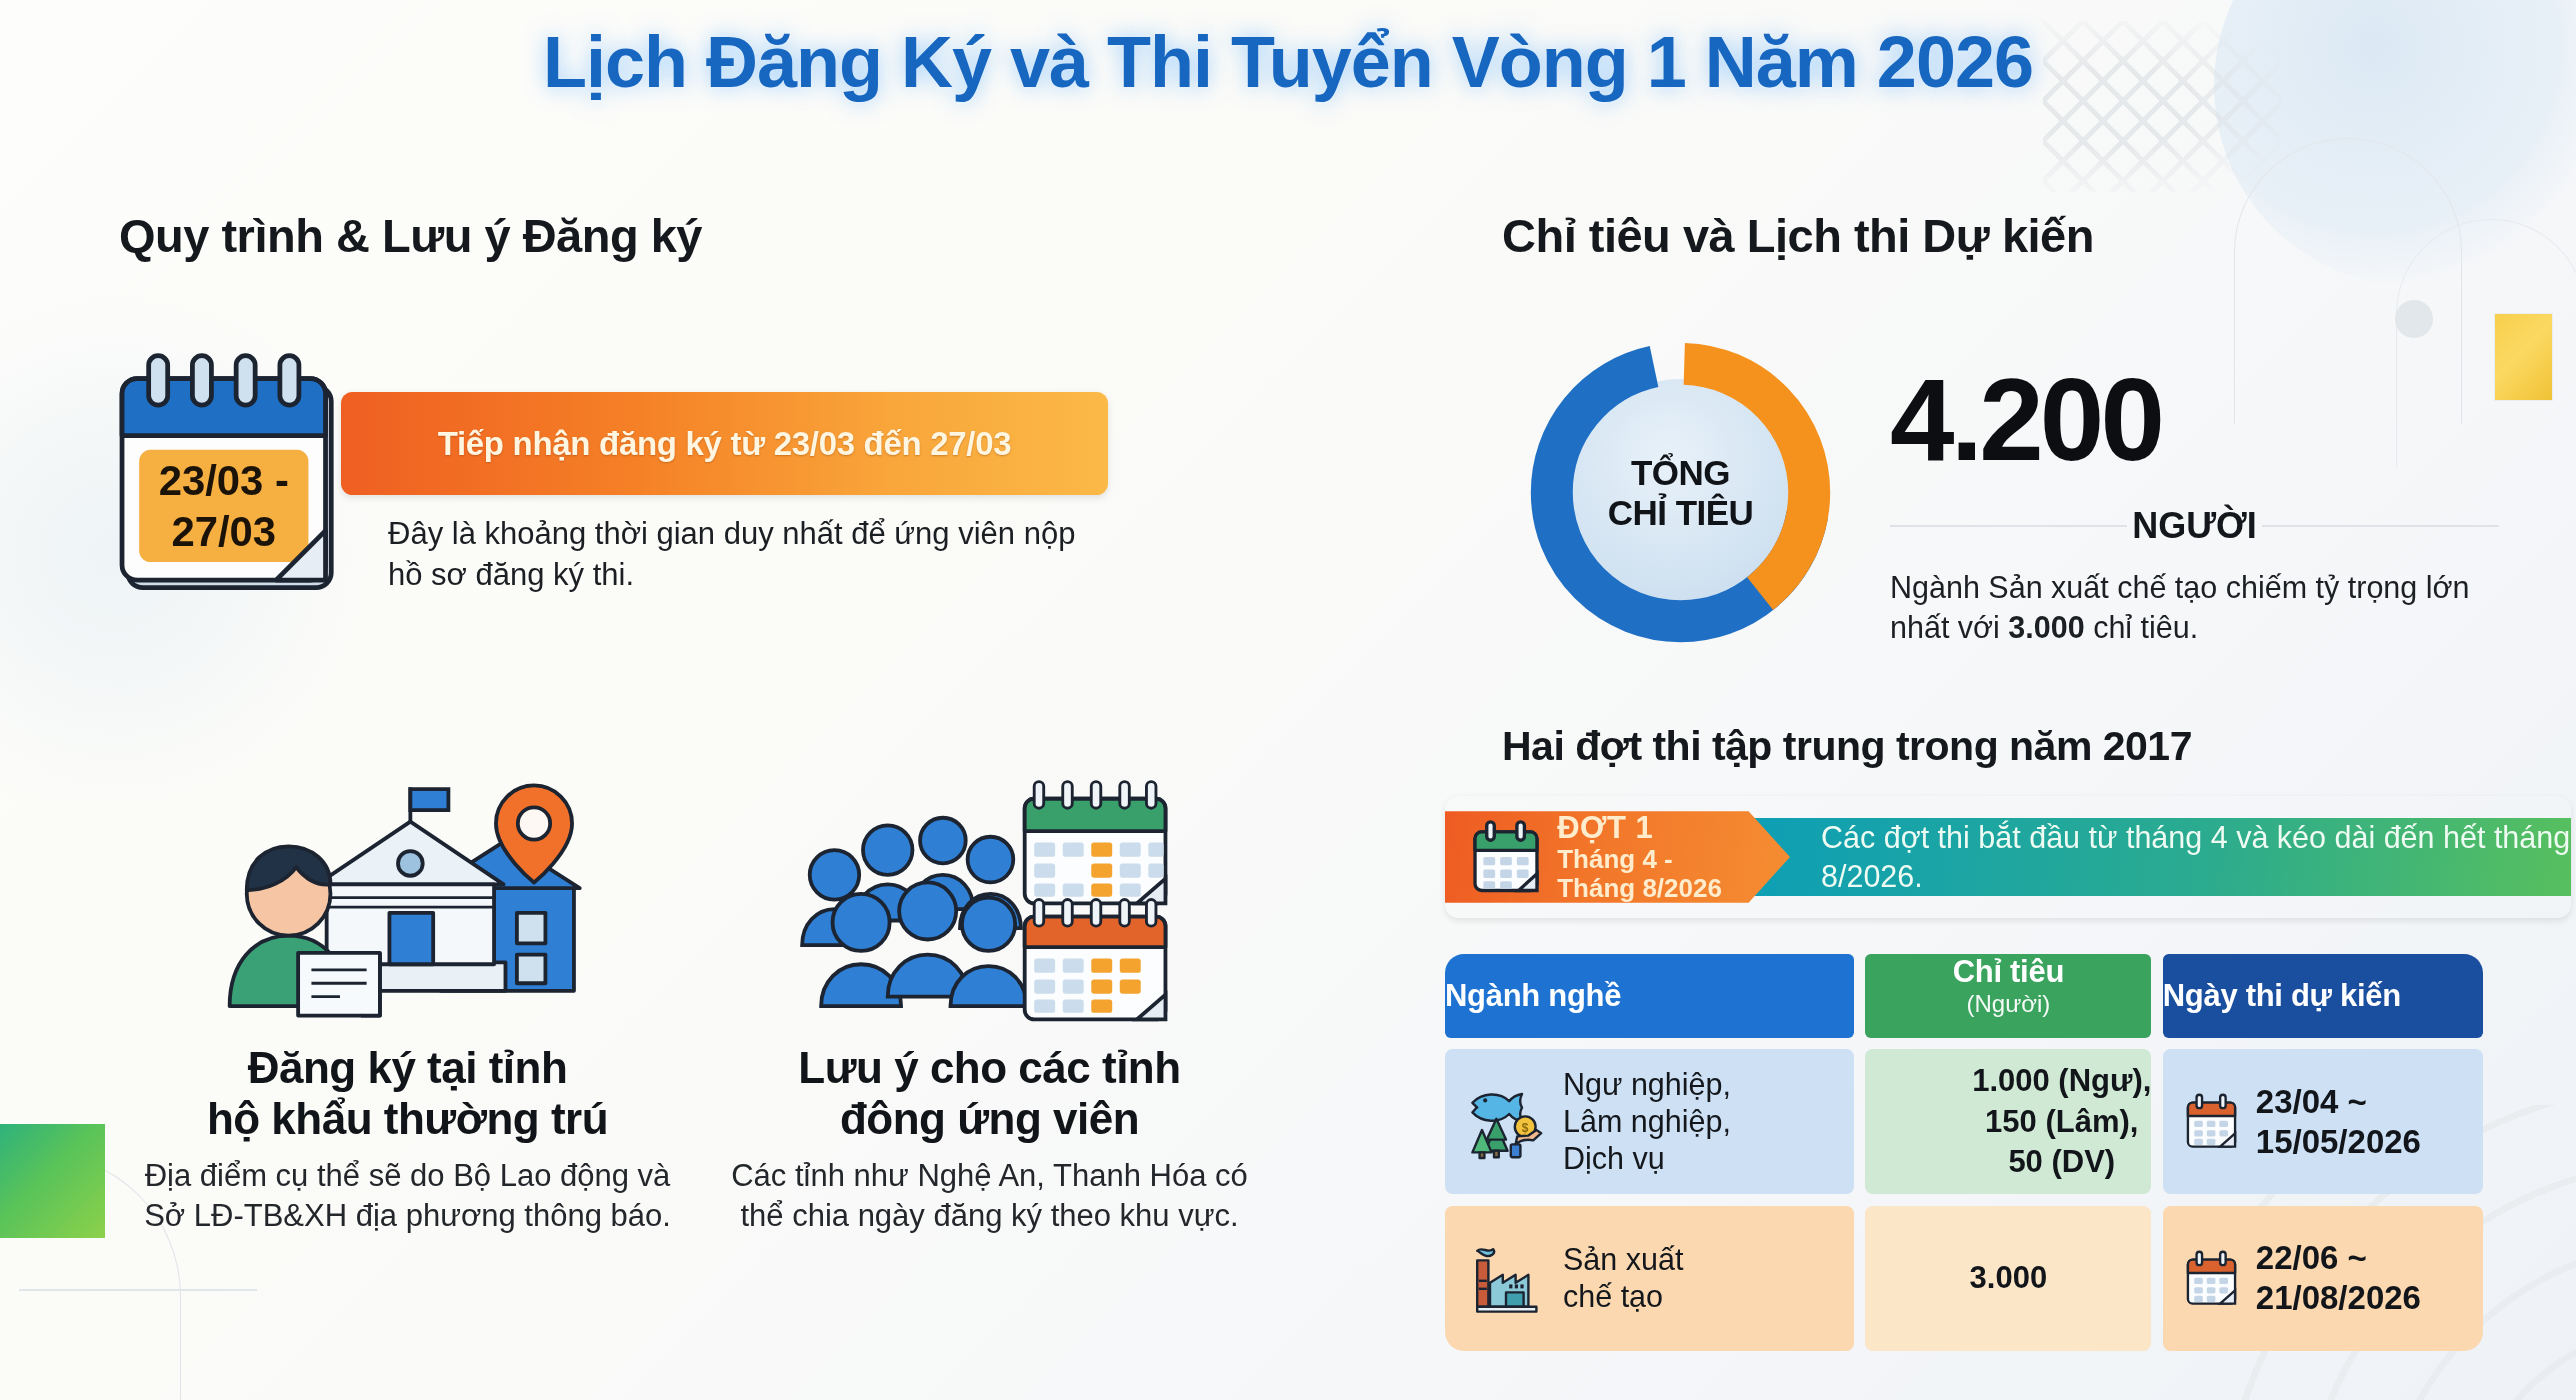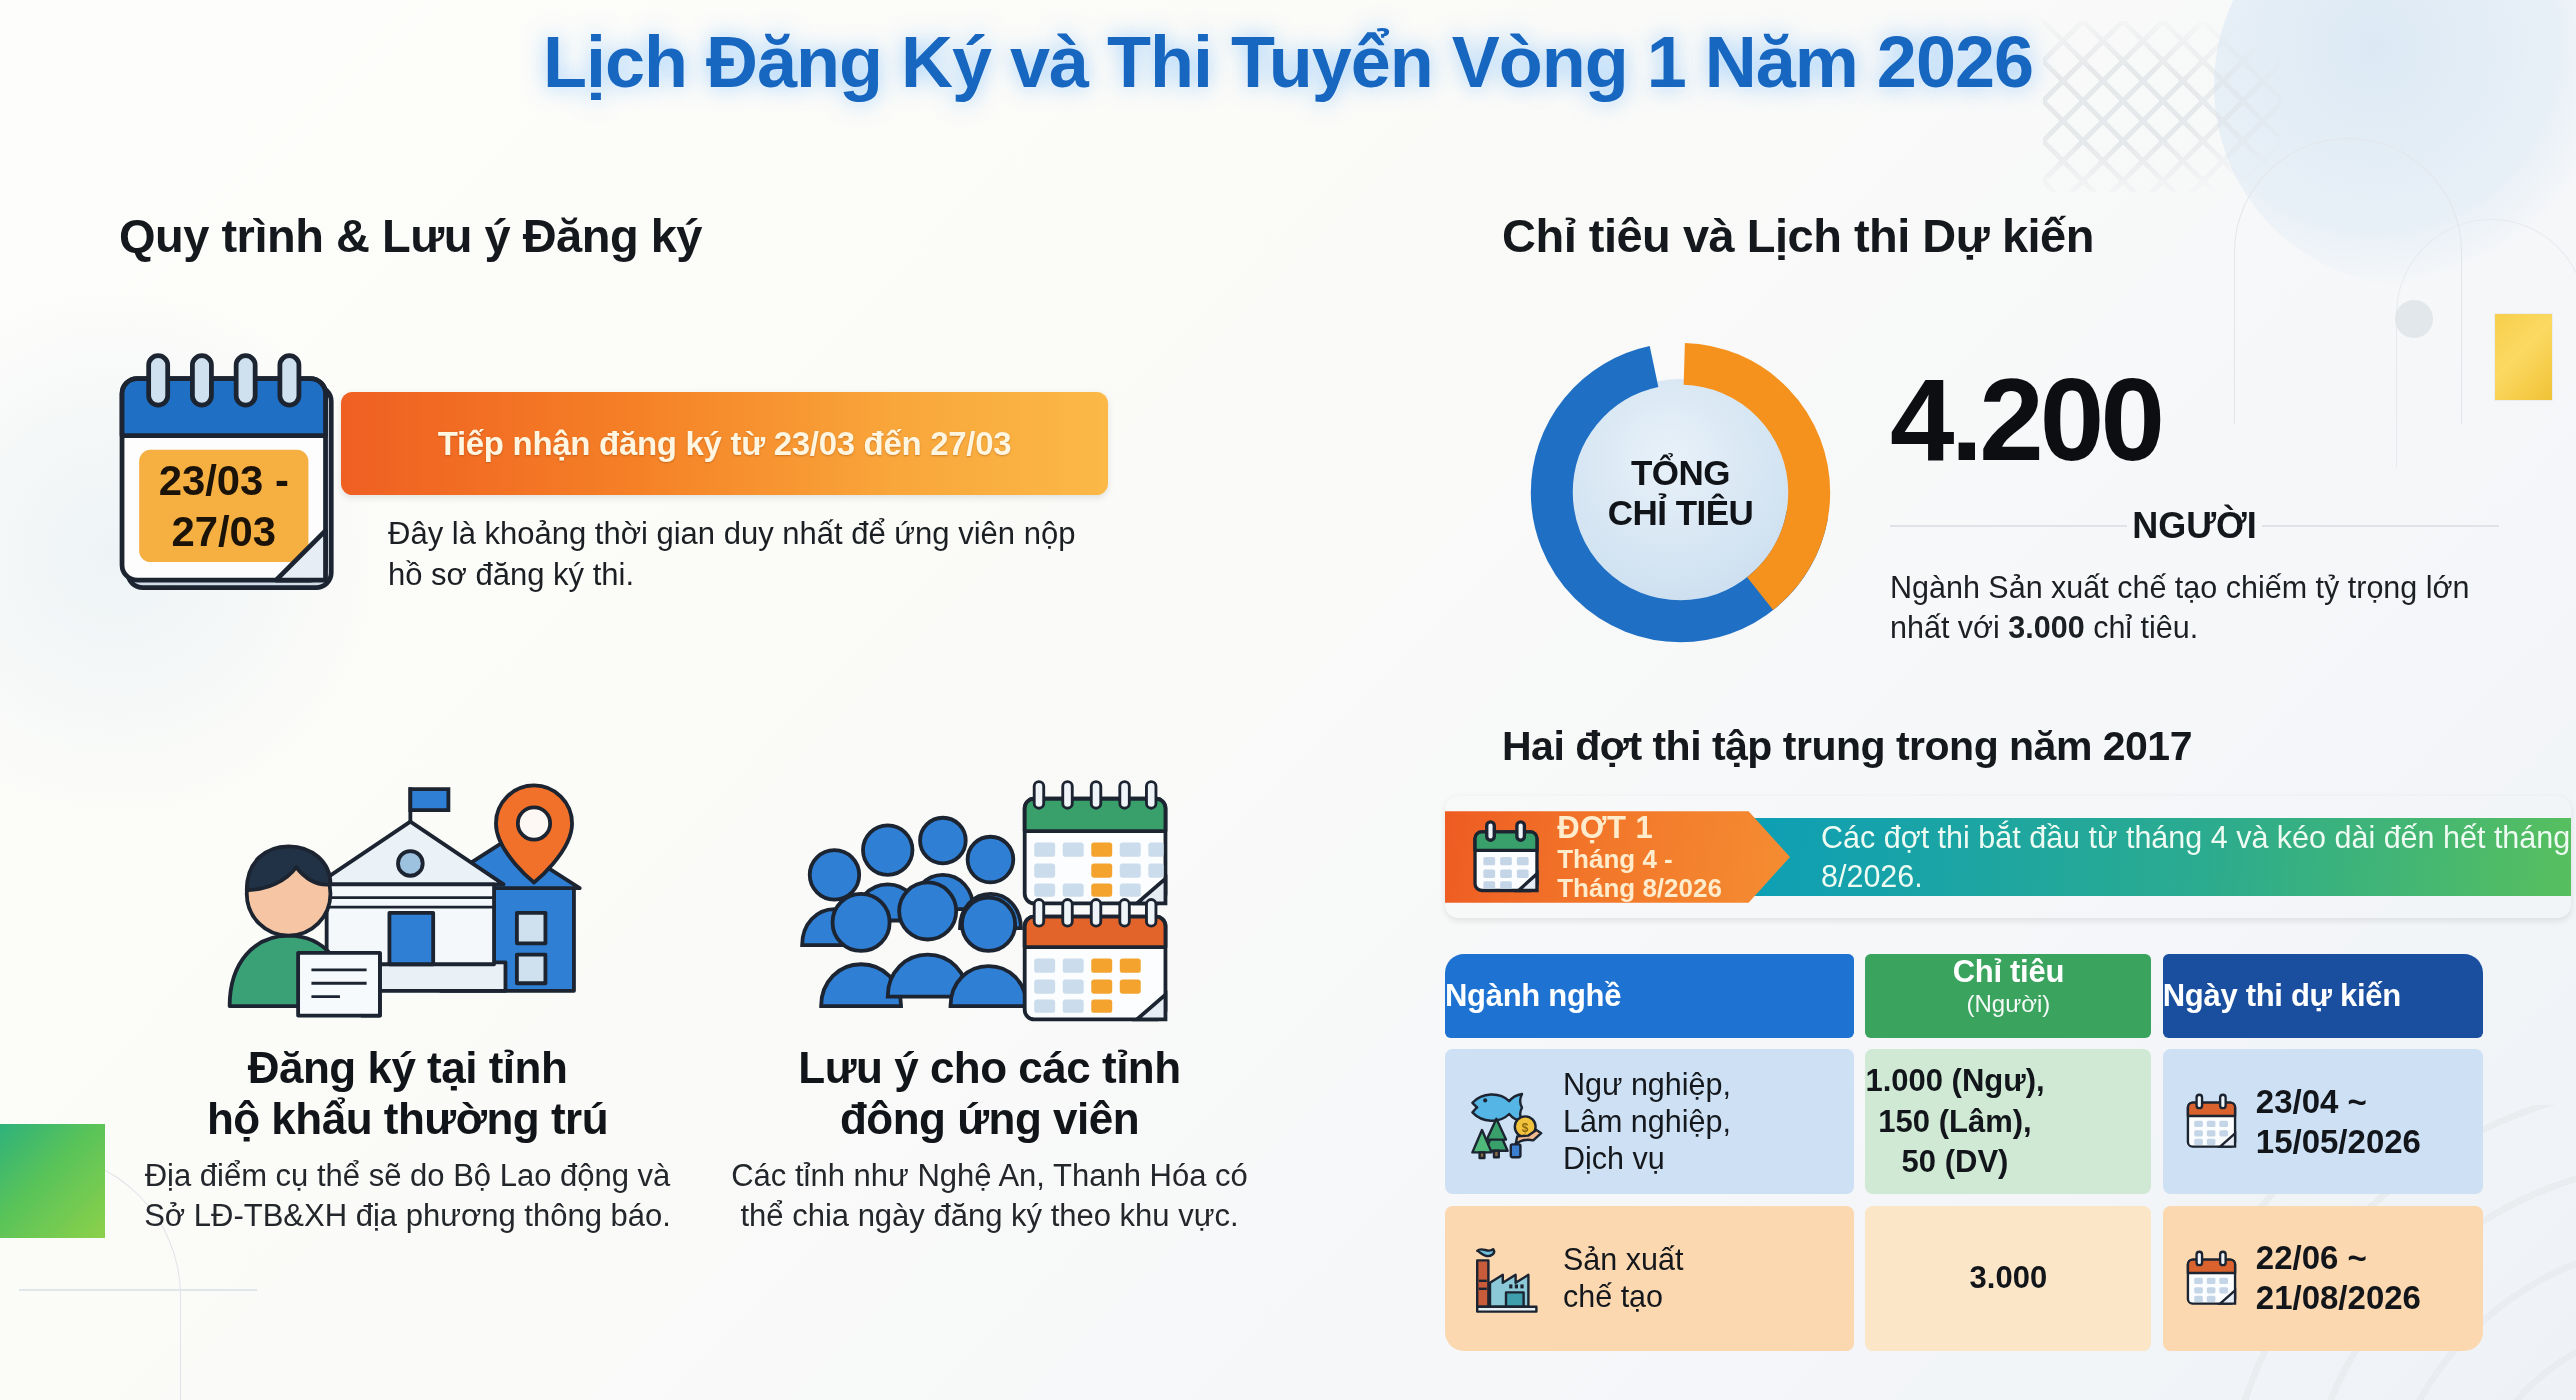--- a/index.html
+++ b/index.html
@@ -184,21 +184,21 @@
 
   .th { height:84px; text-align:center; color:#fff; font-weight:bold; }
   .th1 { background:#1d72d2; border-radius:19px 5.7px 5.7px 5.7px; }
   .th2 { background:#3aa35e; border-radius:5.7px; flex-direction:column; }
   .th3 { background:#1a4fa0; border-radius:5.7px 19px 5.7px 5.7px; }
   .th .main { font-size:31px; letter-spacing:-0.3px; }
   .th .sub  { font-size:24px; font-weight:normal; opacity:.95; }
 
   .td { height:145px; }
   .r1 .c1 { background:#cde0f4; border-radius:7.6px; }
-  .r1 .c2 { background:#cfe9d4; border-radius:7.6px; justify-content:flex-start; }
+  .r1 .c2 { background:#cfe9d4; border-radius:7.6px; justify-content:flex-end; }
   .r1 .c3 { background:#cde0f4; border-radius:7.6px; }
   .r2 .c1 { background:#fbd8b0; border-radius:7.6px 7.6px 7.6px 19px; }
   .r2 .c2 { background:#fce6c8; border-radius:7.6px; justify-content:center; }
   .r2 .c3 { background:#fbd8b0; border-radius:7.6px 7.6px 19px 7.6px; }
 
   .cellinner { display:flex; align-items:center; gap:17px; padding:0 21px; }
   .cellinner .lbl { font-size:30.5px; line-height:1.22; color:#14171b; font-weight:500; }
   .numcell { font-size:31px; font-weight:bold; color:#12151a; line-height:1.3; text-align:center; }
   .datecell { font-size:33px; font-weight:bold; color:#12151a; line-height:1.22; }
 

